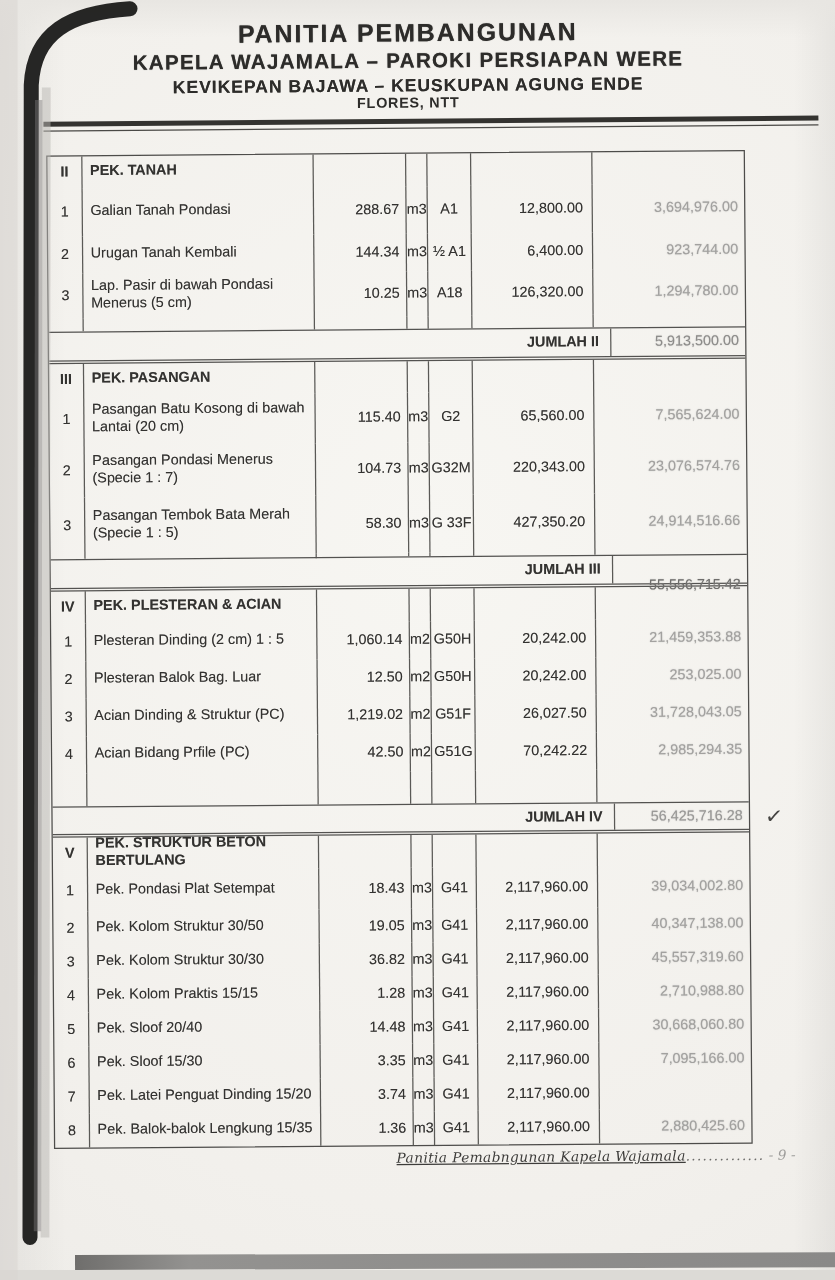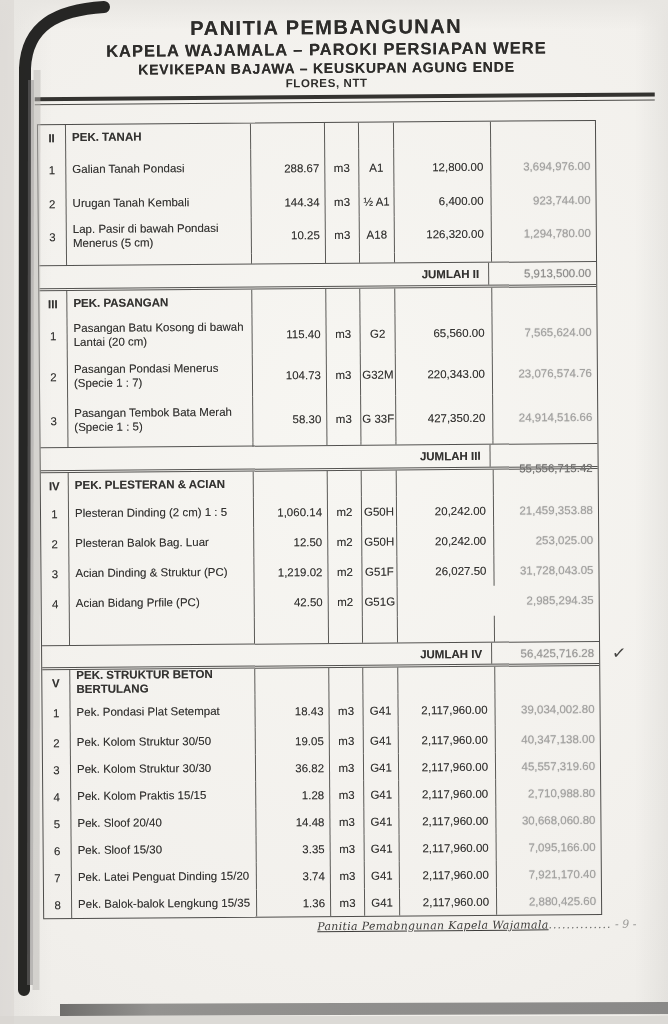--- a/index.html
+++ b/index.html
@@ -38,21 +38,21 @@
     position:absolute;left:40px;top:122px;width:557px;
     border:1.4px solid #4d4c4a;
     color:#333230;font-size:11.5px;
     text-shadow:0 0 0.4px rgba(70,70,70,.5);
   }
   .trow{display:flex;align-items:stretch;box-sizing:border-box;}
   .cell{box-sizing:border-box;display:flex;align-items:center;}
   .c-no   {width:28px;justify-content:center;}
   .c-desc {width:185px;padding:2px 4px 2px 6px;line-height:1.2;}
   .c-vol  {width:74px;justify-content:flex-end;padding-right:5px;}
-  .c-unit {width:34px;justify-content:center;}
+  .c-unit {width:17px;justify-content:center;}
   .c-code {width:35px;justify-content:center;}
   .c-price{width:97px;justify-content:flex-end;padding-right:7px;}
   .c-total{flex:1;justify-content:flex-end;padding-right:5px;color:#a2a19f;
            text-shadow:0 0 1px rgba(170,170,170,.8);}
   .c-no,.c-desc,.c-vol,.c-unit,.c-code,.c-price{border-right:1px solid #5a5956;}
   .sec-hdr{font-weight:bold;}
   .sec-hdr .c-desc{align-items:center;}
   .jrow{display:flex;align-items:stretch;box-sizing:border-box;
         border-top:1px solid #535250;border-bottom:3px double #535250;position:relative;}
   .jrow:last-child{border-bottom:none;}
@@ -224,20 +224,21 @@
         <div class="cell c-code">G51F</div>
         <div class="cell c-price">26,027.50</div>
         <div class="cell c-total">31,728,043.05</div>
       </div>
       <div class="trow" style="height: 30px;">
         <div class="cell c-no">4</div>
         <div class="cell c-desc">Acian Bidang Prfile (PC)</div>
         <div class="cell c-vol">42.50</div>
         <div class="cell c-unit">m2</div>
         <div class="cell c-code">G51G</div>
+        <div class="cell c-price">70,242.22</div>
         <div class="cell c-total">2,985,294.35</div>
       </div>
       <div class="trow" style="height: 26px;">
         <div class="cell c-no"></div>
         <div class="cell c-desc"></div>
         <div class="cell c-vol"></div>
         <div class="cell c-unit"></div>
         <div class="cell c-code"></div>
         <div class="cell c-price"></div>
         <div class="cell c-total"></div>
@@ -310,21 +311,20 @@
         <div class="cell c-price">2,117,960.00</div>
         <div class="cell c-total">7,095,166.00</div>
       </div>
       <div class="trow" style="height: 27px;">
         <div class="cell c-no">7</div>
         <div class="cell c-desc">Pek. Latei Penguat Dinding 15/20</div>
         <div class="cell c-vol">3.74</div>
         <div class="cell c-unit">m3</div>
         <div class="cell c-code">G41</div>
         <div class="cell c-price">2,117,960.00</div>
-        <div class="cell c-total">7,921,170.40</div>
       </div>
       <div class="trow" style="height: 27px;">
         <div class="cell c-no">8</div>
         <div class="cell c-desc">Pek. Balok-balok Lengkung 15/35</div>
         <div class="cell c-vol">1.36</div>
         <div class="cell c-unit">m3</div>
         <div class="cell c-code">G41</div>
         <div class="cell c-price">2,117,960.00</div>
         <div class="cell c-total">2,880,425.60</div>
       </div>

